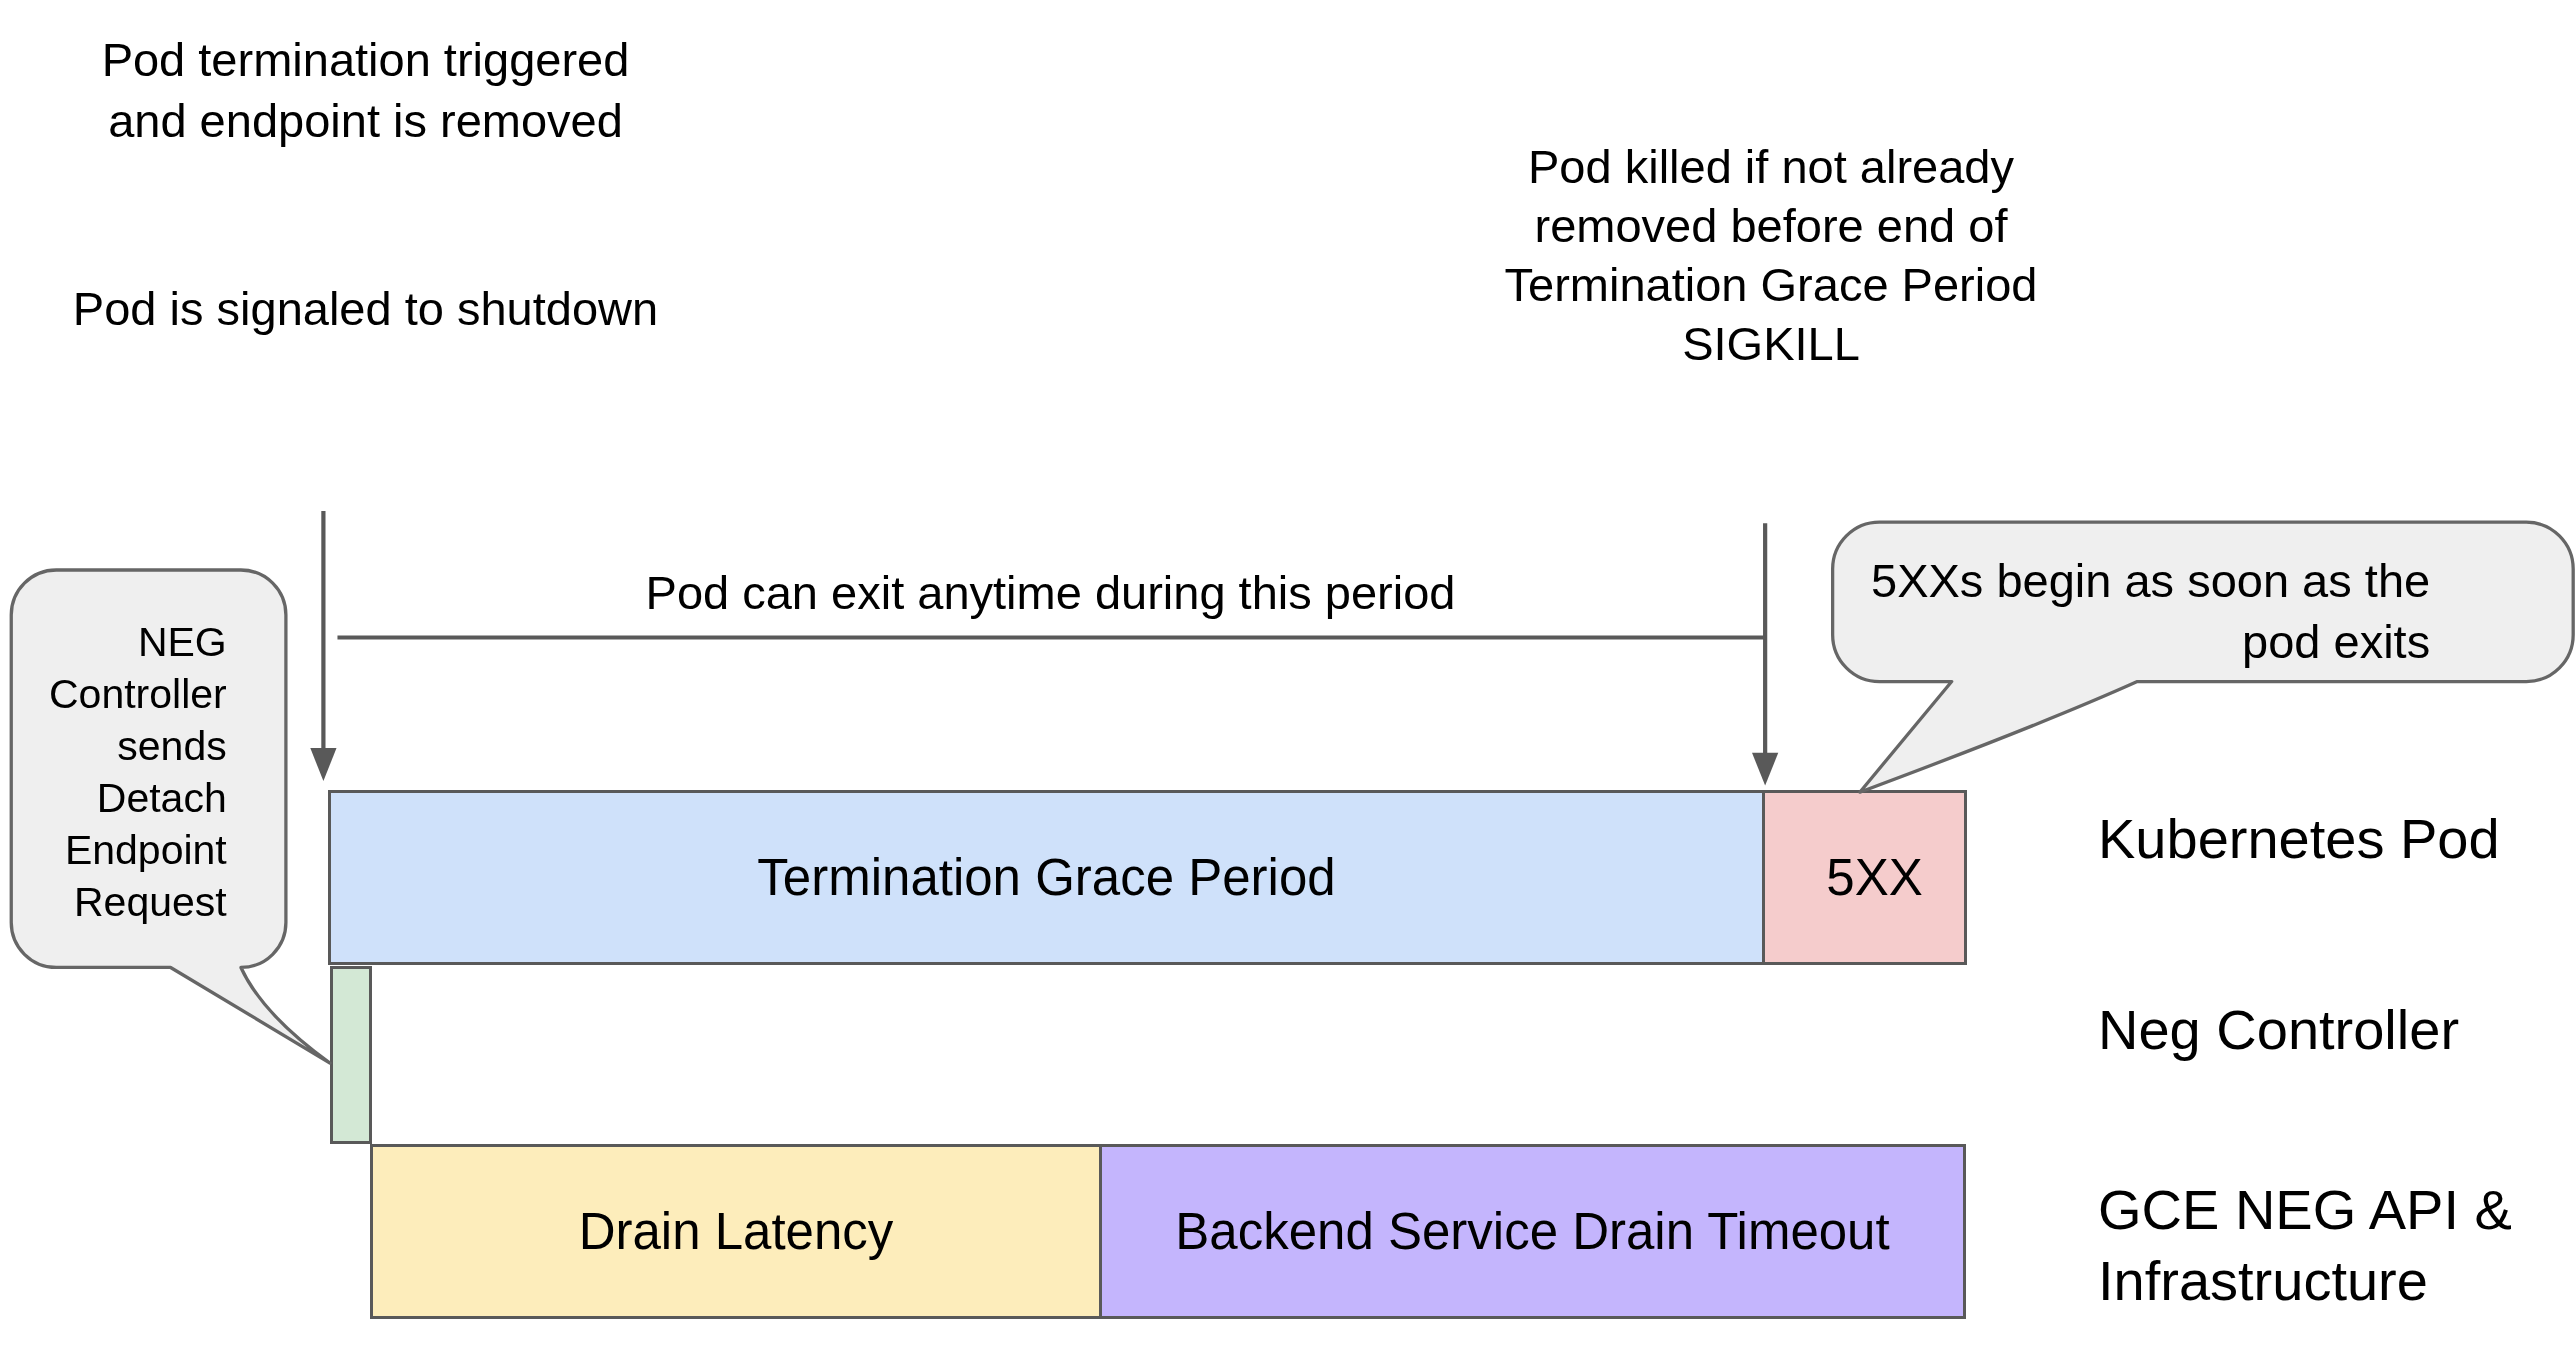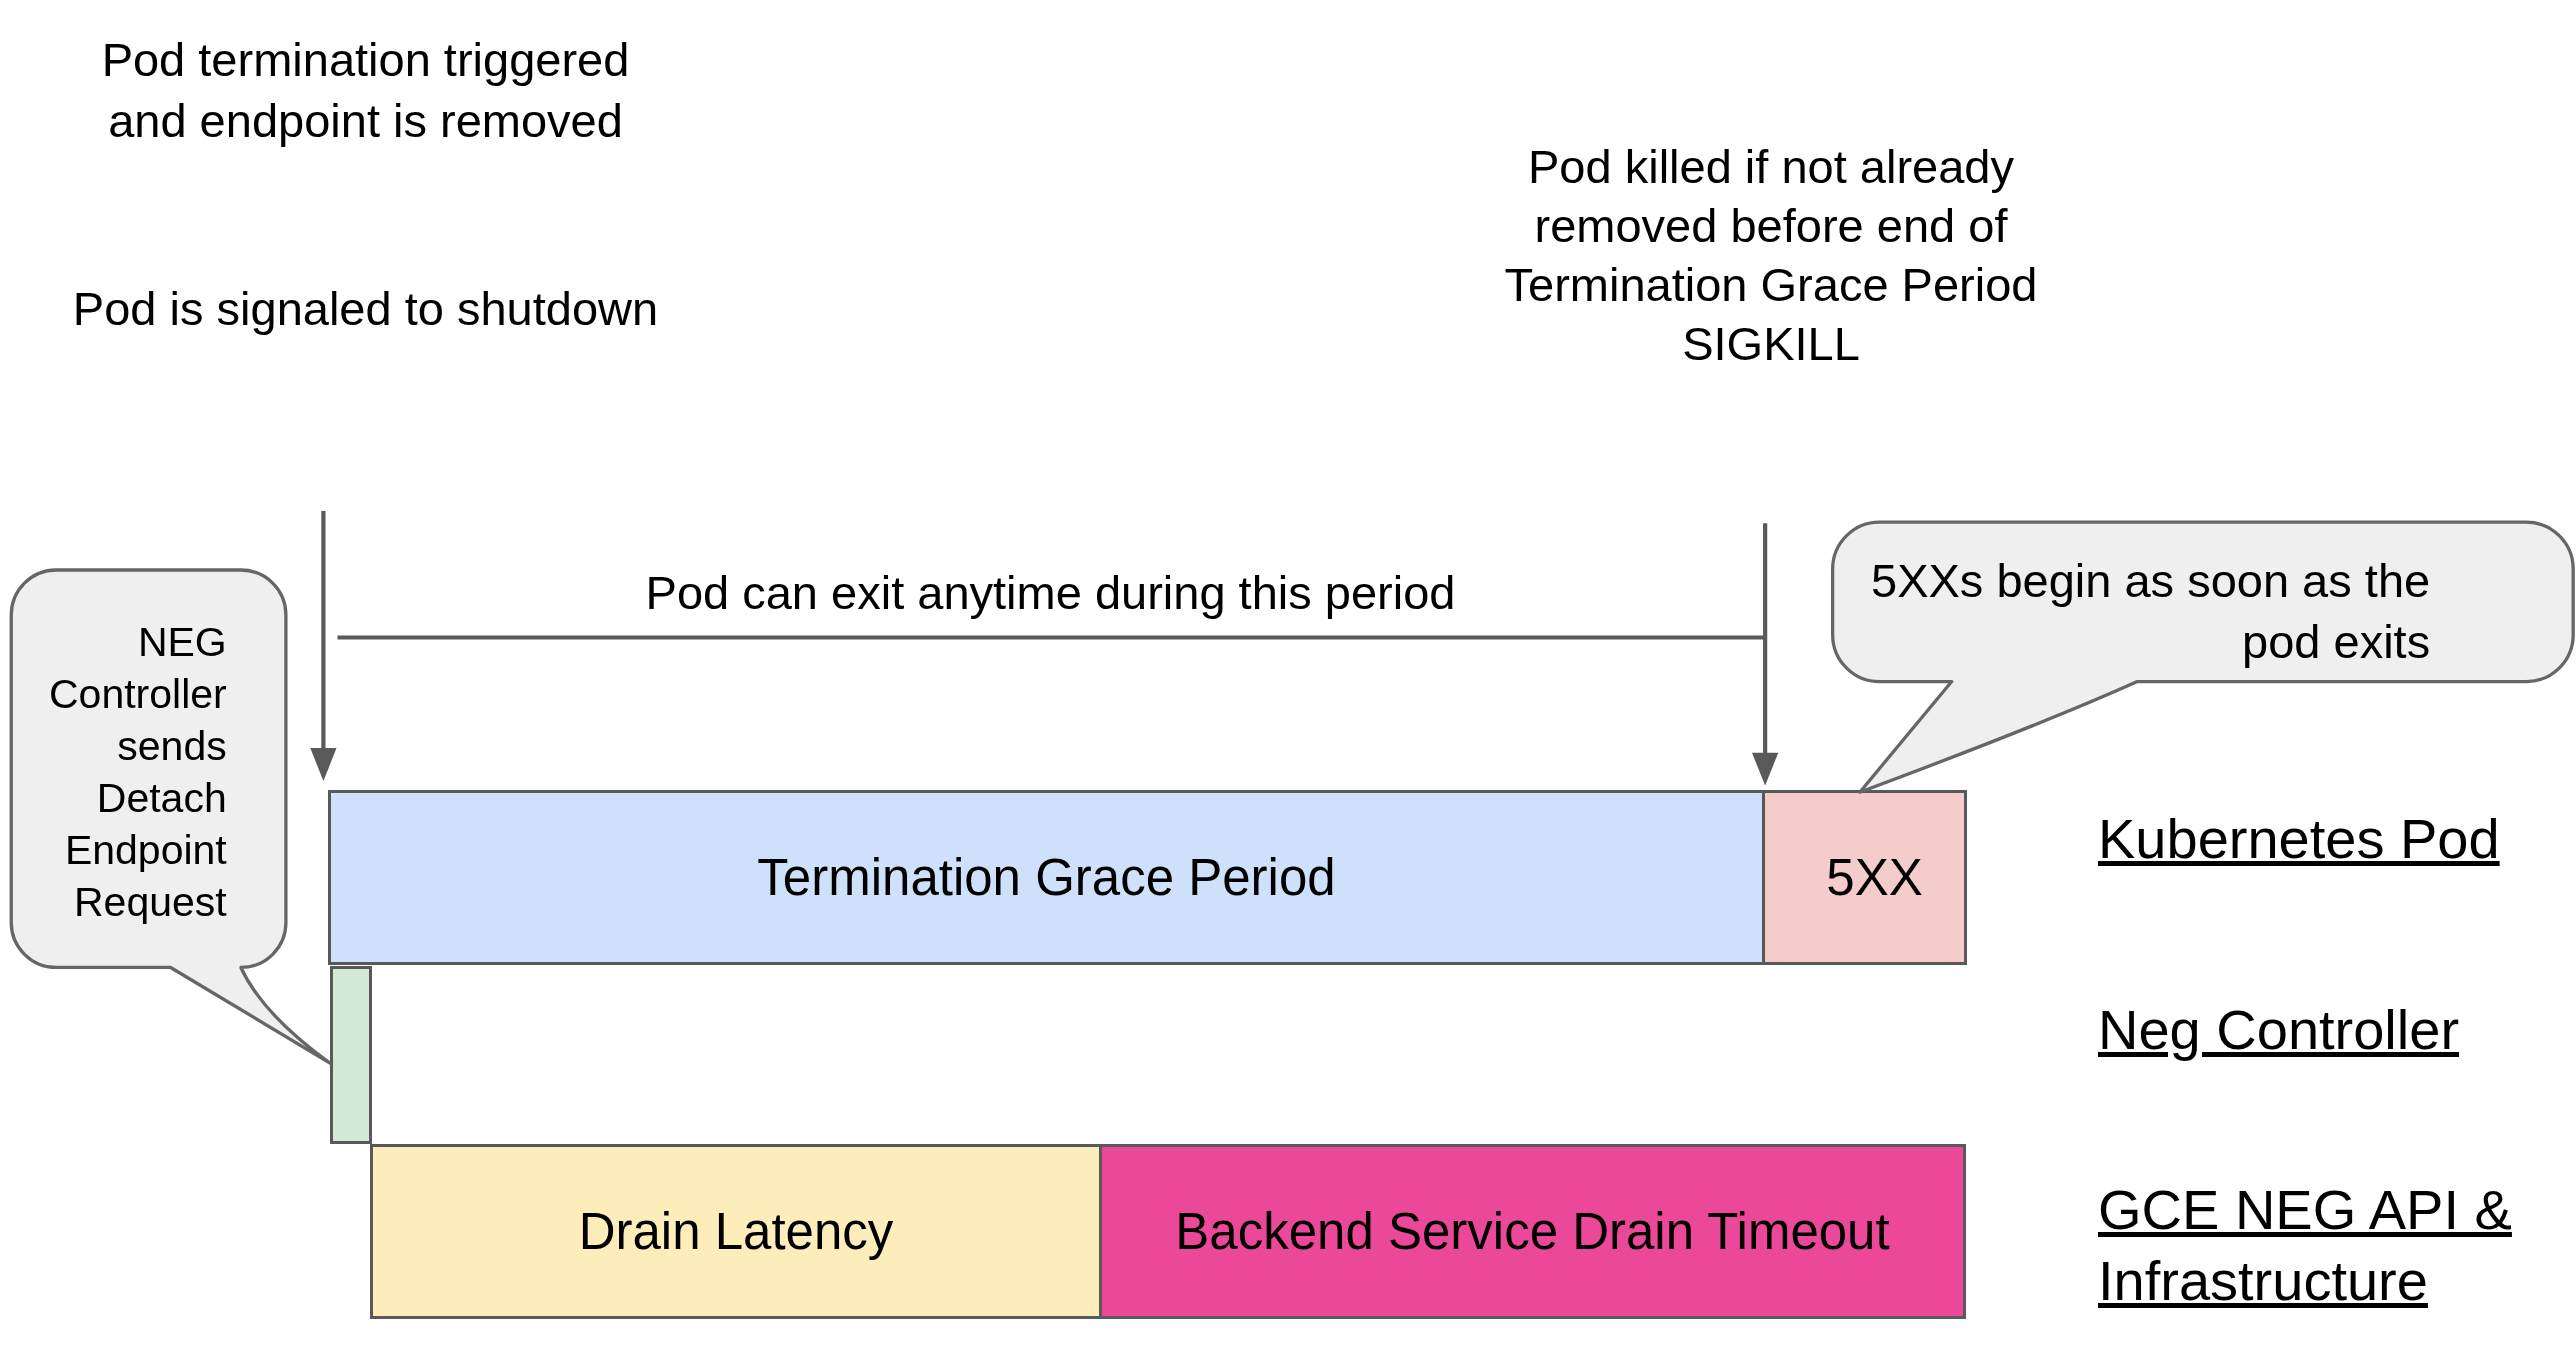--- a/index.html
+++ b/index.html
@@ -23,21 +23,21 @@
   .seg-divided{border-left:3.3px solid #595959;}
   .row-pod{left:328px;top:790px;width:1639px;height:175px;}
   .seg-grace{flex:0 0 1431px;}
   .seg-5xx{flex:1;}
   .bar-neg{position:absolute;left:330px;top:966px;width:42px;height:178px;
            border:3.3px solid #595959;box-sizing:border-box;}
   .row-gce{left:370px;top:1144px;width:1596px;height:175px;text-align:center;}
   .seg-drain{flex:0 0 726px;}
   .seg-timeout{flex:1;}
   
-  .side-label{position:absolute;left:2098px;font-size:56px;line-height:71px;color:#000;white-space:nowrap;text-decoration:underline;}
+  .side-label{position:absolute;left:2098px;font-size:56px;line-height:71px;color:#000;white-space:nowrap;}
   .side-label-pod{top:803px;}
   .side-label-neg{top:994px;}
   .side-label-gce{top:1174px;}
   
   .overlay{position:absolute;left:0;top:0;pointer-events:none;}
 </style>
 </head>
 <body>
 
 <div class="canvas">
@@ -50,21 +50,21 @@
       <span>5XX</span>
     </div>
   </div>
 
   <div class="bar-neg" style="background-color: rgb(211, 232, 213);"></div>
 
   <div class="bar-row row-gce">
     <div class="seg seg-drain" style="background-color: rgb(253, 237, 187);">
       <span>Drain Latency</span>
     </div>
-    <div class="seg seg-timeout seg-divided" style="background-color: #ec4899;">
+    <div class="seg seg-timeout seg-divided" style="background-color: #c4b5fd;">
       <span>Backend Service Drain Timeout</span>
     </div>
   </div>
 
   <svg class="overlay" width="2576" height="1350" viewBox="0 0 2748 1440">
 
     <g>
       <line x1="345" y1="545" x2="345" y2="802" stroke="#595959" stroke-width="4.5"></line>
       <polygon points="345,833 331,798 359,798" fill="#595959"></polygon>
     </g>

